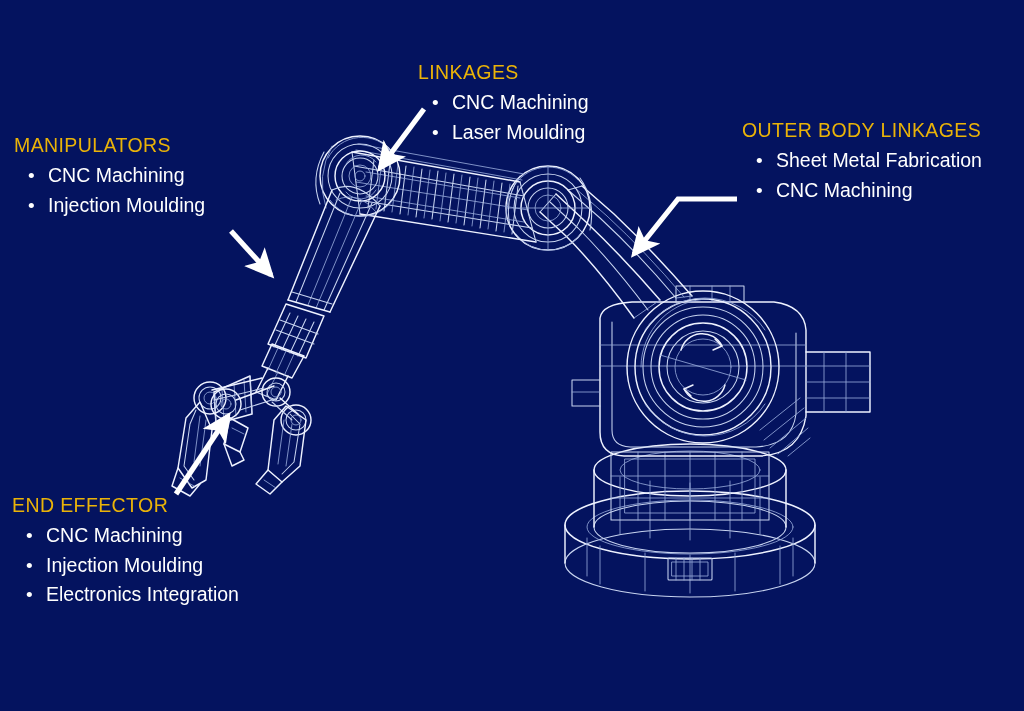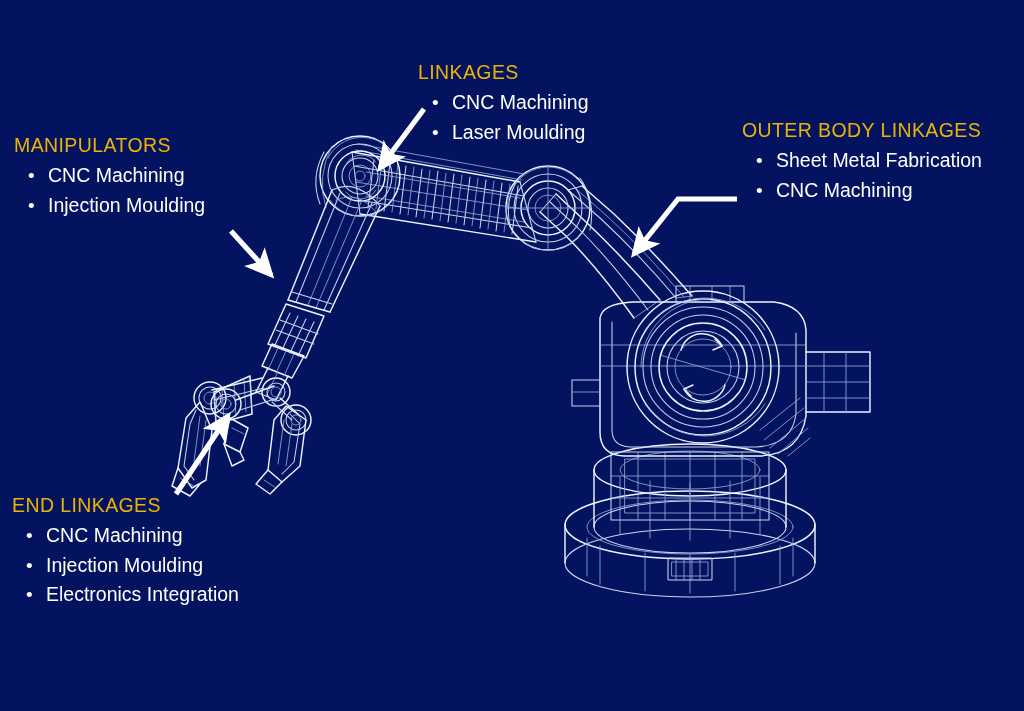--- a/index.html
+++ b/index.html
@@ -384,21 +384,21 @@
         <span>Sheet Metal Fabrication</span>
       </li>
       <li>
         <span class="bullet">•</span>
         <span>CNC Machining</span>
       </li>
     </ul>
   </div>
 
   <div class="callout" id="callout-end-effector">
-    <div class="callout-title">END LINKAGES</div>
+    <div class="callout-title">END EFFECTOR</div>
     <ul class="callout-list">
       <li>
         <span class="bullet">•</span>
         <span>CNC Machining</span>
       </li>
       <li>
         <span class="bullet">•</span>
         <span>Injection Moulding</span>
       </li>
       <li>

